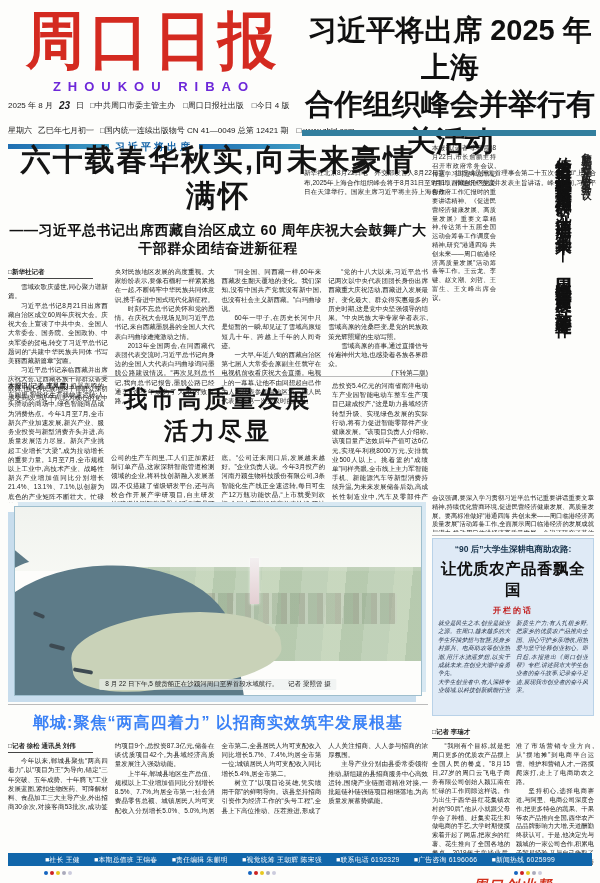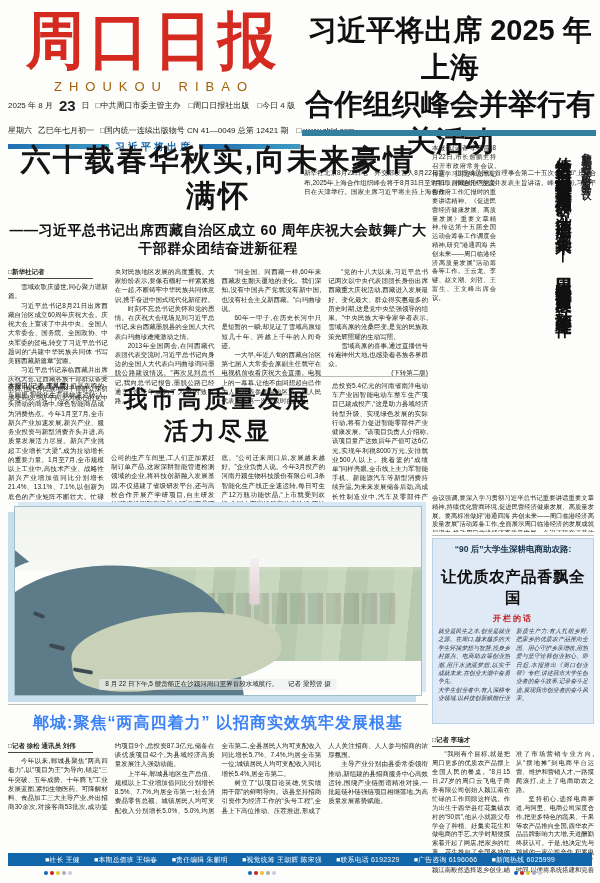--- a/index.html
+++ b/index.html
@@ -2,24 +2,24 @@
 <html><head>
 <meta charset="utf-8">
 <style>
   * { margin:0; padding:0; box-sizing:border-box; }
   body { background:#777; font-family:"Liberation Sans", sans-serif; }
   .page { position:relative; width:600px; height:883px; background:#fdfdfb; margin:0 auto; overflow:hidden; color:#1a1a1a; }
 
   
   .masthead { position:absolute; left:8px; top:4px; width:292px; }
   .mast-title { font-family:"DejaVu Serif", serif; font-weight:bold; color:#d42a20; font-size:58px; letter-spacing:6px; text-align:center; line-height:1.25; transform:scaleY(1.08); }
-  .mast-roman { text-align:center; font-size:13px; font-weight:normal; letter-spacing:7px; color:#a16207; margin-top:2px; }
+  .mast-roman { text-align:center; font-size:13px; font-weight:bold; letter-spacing:7px; color:#6d28d9; margin-top:2px; }
   .dateline { margin-top:6px; font-size:8px; color:#222; white-space:nowrap; }
   .dateline .row { display:flex; align-items:flex-start; gap:6px; line-height:11px; }
-  .dateline .big-day { font-size:15px; font-weight:bold; }
+  .dateline .big-day { font-size:10px; font-weight:bold;font-style:italic; }
   .banner { display:flex; align-items:center; gap:6px; margin-top:4px; }
   .banner .bar { flex:1; height:5px; background:linear-gradient(90deg,#1f6fb2,#3e9ac2); }
   .banner .txt { font-size:10px; font-weight:bold; color:#1565a8; letter-spacing:3px; }
 
   
   .top-story { position:absolute; left:304px; top:12px; width:292px; }
   .top-story h1 { font-size:29px; font-weight:bold; color:#101010; line-height:1.28; letter-spacing:0px; text-align:center; }
   .top-story .body { margin-top:8px; column-count:2; column-gap:10px; font-size:6.5px; line-height:1.42; text-align:justify; height:34px; overflow:hidden; color:#222; }
   .teal-bar { position:absolute; left:302px; top:130px; width:294px; height:6px; background:#337f9e; }
 
@@ -60,21 +60,21 @@
 
   
   .dancheng { position:absolute; left:8px; top:704px; width:420px; height:144px; border-top:1px solid #bbb; padding-top:8px; }
   .dancheng h2 { font-size:16px; font-weight:bold; text-align:center; letter-spacing:1px; color:#3b82f6; }
   .dancheng .cols4 { margin-top:7px; height:92px; }
 
   
   .ecbox { position:absolute; left:432px; top:538px; width:162px; height:312px; }
   .ecbox .blue { background:#dfeaf6; border:1px solid #b9d2e8; padding:5px 5px 4px; }
   .ecbox .kicker { font-size:8.5px; font-weight:bold; text-align:center; color:#16324a; }
-  .ecbox h2 { font-size:15.5px; font-weight:bold; text-align:center; letter-spacing:0.5px; color:#101010; margin-top:11px; }
+  .ecbox h2 { font-size:15.5px; font-weight:bold; text-align:center; letter-spacing:0.5px; color:#101010; margin-top:3px; }
   .ecbox .col-label { font-size:8px; font-weight:bold; color:#c01818; text-align:center; margin:4px 0 3px; letter-spacing:2px; }
   .ecbox .intro { column-count:2; column-gap:6px; font-size:5.8px; line-height:1.45; text-align:justify; font-style:italic; height:92px; overflow:hidden; color:#253246; }
   .ecbox .white { margin-top:4px; }
   .ecbox .byline { font-size:6.5px; font-weight:bold; border-bottom:0.5px solid #555; display:inline-block; padding-bottom:1px; margin-bottom:3px; }
   .ecbox .body { column-count:2; column-gap:6px; font-size:6.3px; line-height:1.42; text-align:justify; height:128px; overflow:hidden; color:#222; }
   .ecbox .logo { margin-top:6px; text-align:center; }
   .ecbox .logo span { font-size:14px; font-weight:bold; font-style:italic; color:#d2301c; letter-spacing:2px; }
 
   
   .footerbar { position:absolute; left:8px; top:853px; width:584px; height:13px; background:#1166aa; color:#fff; font-size:6.8px; line-height:13px; text-align:center; letter-spacing:0.3px; white-space:nowrap; overflow:hidden; }

